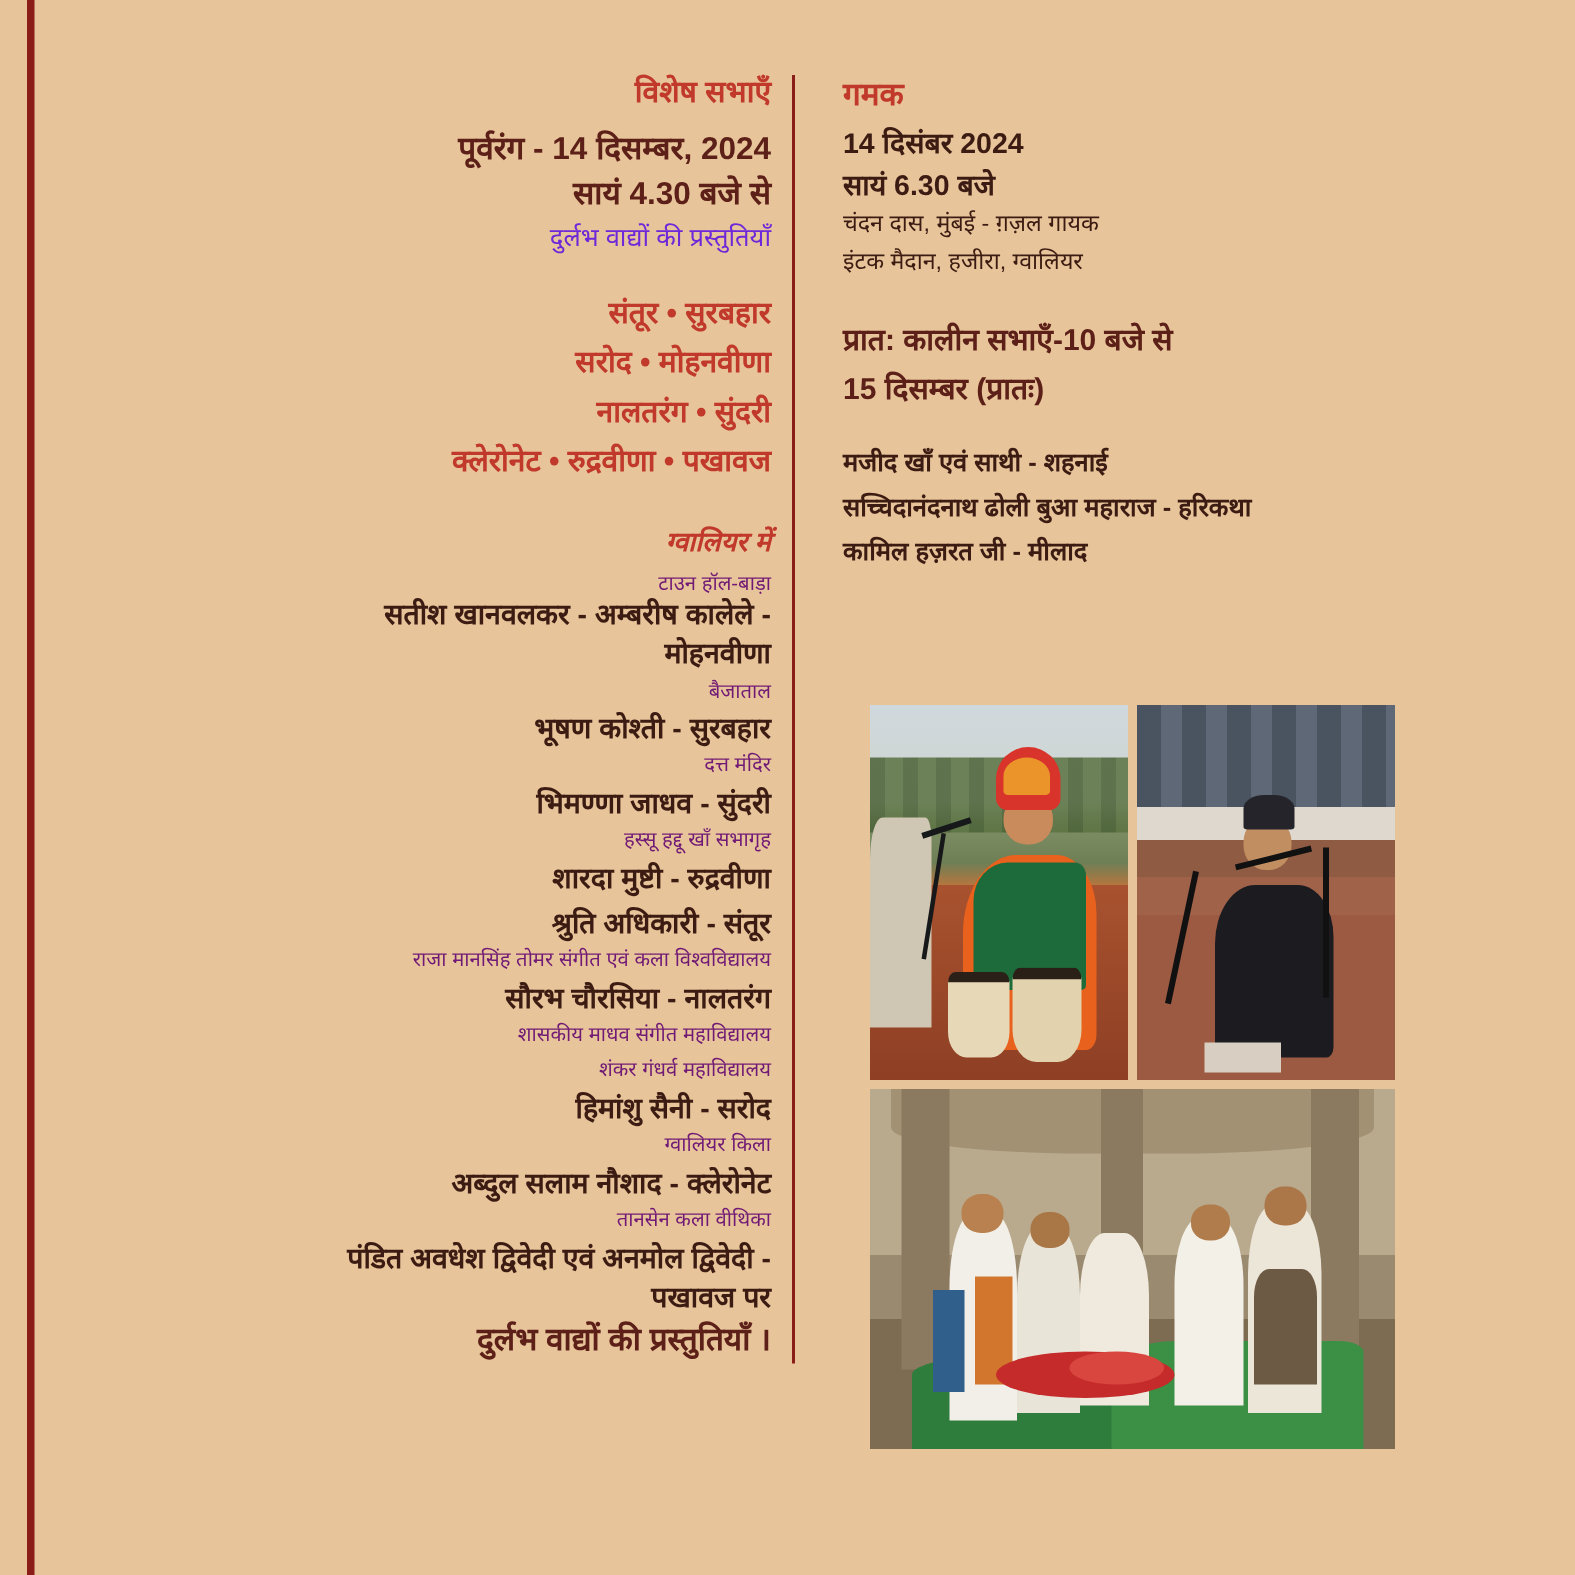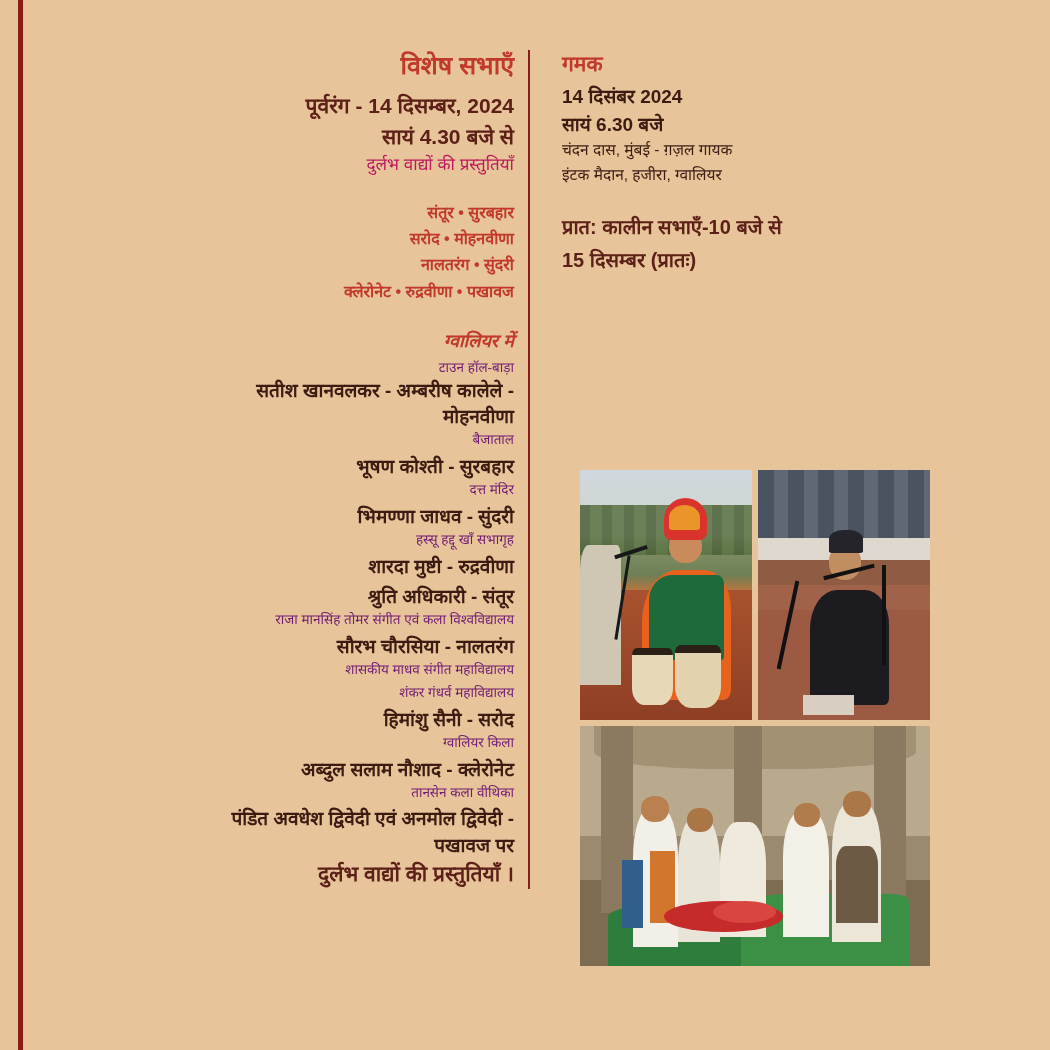--- a/index.html
+++ b/index.html
@@ -53,40 +53,40 @@
     box-sizing: border-box;
   }
   .col-right {
     width: 400px;
     padding-left: 32px;
     box-sizing: border-box;
   }
   
   .hdr-red {
     color: #c0392b;
-    font-size: 25px;
+    font-size: 20px;
     font-weight: bold;
     line-height: 1.25;
     margin-bottom: 10px;
   }
   .big-line {
     color: #5c2018;
     font-size: 21px;
     font-weight: bold;
     line-height: 1.45;
   }
   .sub-line {
-    color: #be185d;
+    color: #6d28d9;
     font-size: 17px;
     line-height: 1.5;
   }
   .inst-list {
     margin-top: 22px;
     color: #c0392b;
-    font-size: 16px;
+    font-size: 20px;
     font-weight: bold;
     line-height: 1.65;
   }
   .city-italic {
     margin-top: 24px;
     color: #c0392b;
     font-size: 18px;
     font-weight: bold;
     font-style: italic;
     line-height: 1.4;
@@ -288,20 +288,25 @@
       <div class="col-right">
         <div class="right-title">गमक</div>
         <div class="right-date">14 दिसंबर 2024</div>
         <div class="right-time">सायं 6.30 बजे</div>
         <div class="right-small">चंदन दास, मुंबई - ग़ज़ल गायक</div>
         <div class="right-small">इंटक मैदान, हजीरा, ग्वालियर</div>
 
         <div class="right-session">प्रात: कालीन सभाएँ-10 बजे से</div>
         <div class="right-session" style="margin-top:2px;">15 दिसम्बर (प्रातः)</div>
 
+        <div class="right-artists">
+          <div>मजीद खाँ एवं साथी - शहनाई</div>
+          <div>सच्चिदानंदनाथ ढोली बुआ महाराज - हरिकथा</div>
+          <div>कामिल हज़रत जी - मीलाद</div>
+        </div>
       </div>
     </div>
 
     <div class="photos">
       <div class="photo-row">
         <div class="photo photo-a">
           <div class="pa-sky"></div>
             <div class="pa-tree"></div>
             <div class="pa-carpet"></div>
           <div class="pa-person-left"></div>

